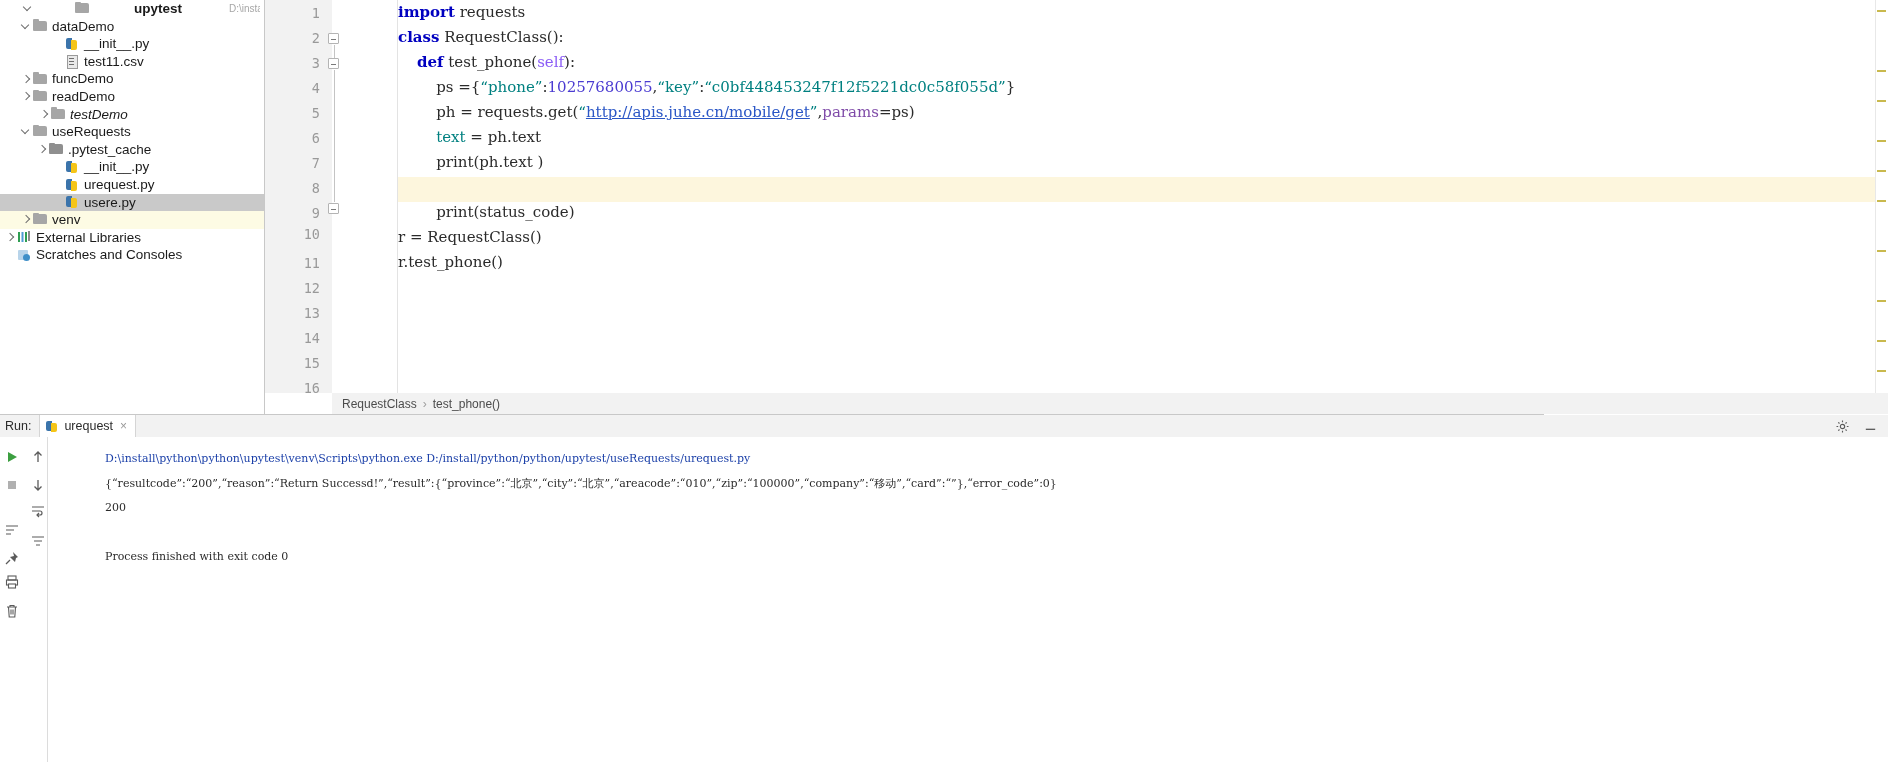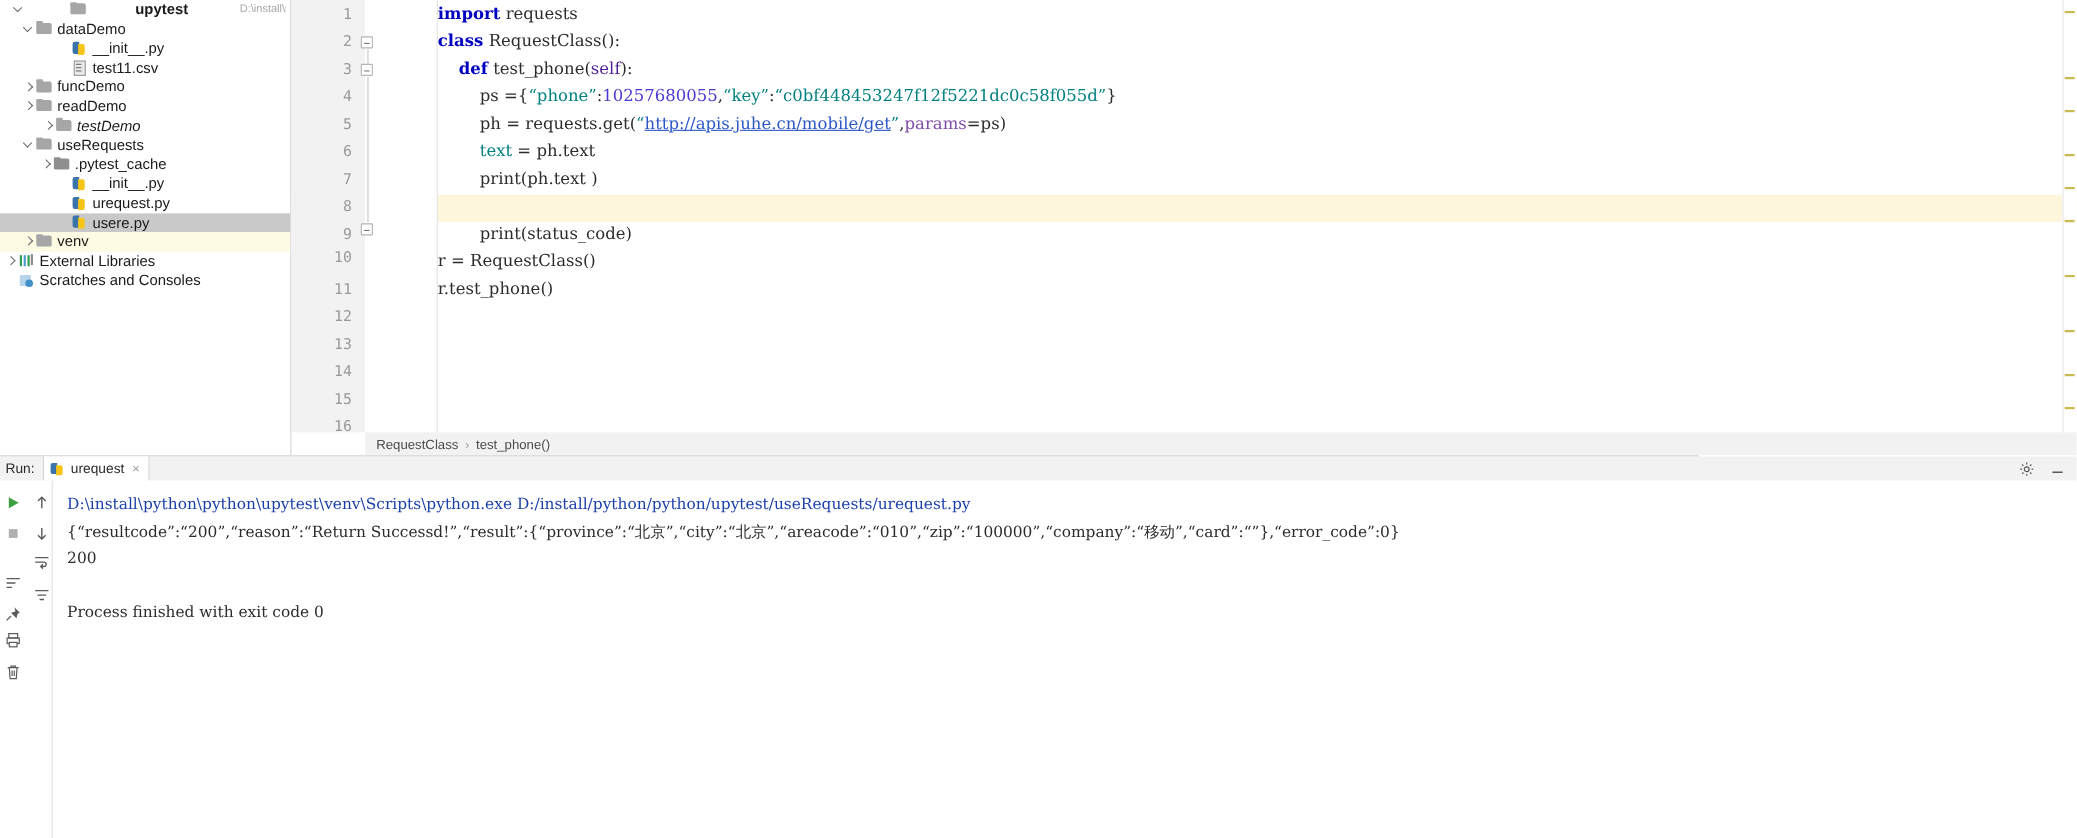--- a/index.html
+++ b/index.html
@@ -180,21 +180,21 @@
     color: #2b2b2b;
   }
   .hl-row {
     position: absolute;
     left: 0; width: 1623px; height: 25px;
     background: #fdf6dd;
   }
   .kw    { color: #0000c0; font-weight: bold; }
   .str   { color: #008080; }
   .num   { color: #4a3bd1; }
-  .self  { color: #4c1d95; }
+  .self  { color: #8b5cf6; }
   .param { color: #7f4ba8; }
   .link  { color: #2a56c6; text-decoration: underline; }
   .sel   { background: #d4d9f7; }
   .caret {
     display: inline-block;
     width: 1px; height: 17px;
     background: #000;
     vertical-align: -3px;
     margin: 0 -0.5px;
   }
@@ -314,38 +314,39 @@
   }
   #console {
     position: absolute; left: 48px; top: 22px;
     width: 1840px; height: 326px;
     background: #ffffff;
     padding: 10px 0 0 13px;
     overflow: hidden;
   }
   .cline {
     font-family: "DejaVu Serif", serif;
-    font-size: 14px;
+    font-size: 11px;
     color: #2b2b2b;
     white-space: pre;
     height: 24.5px;
     line-height: 24.5px;
+    margin-left: 44px;
   }
   .cline.cmd { color: #1a3fa8; }
   .cline.spacer { height: 24.5px; }
   svg { display: block; }
 </style>
 </head>
 <body>
 
 <div id="app">
 
   <div id="sidebar">
     <div id="tree-rows">
-        <div class="tree-row" style="padding-left: 10px; gap: 40px;">
+        <div class="tree-row" style="padding-left: 21px; gap: 40px;">
           <span class="arrow down"></span>
           <span class="ico folder"></span>
           <span class="tree-label bold">upytest</span>
           <span class="tree-path">D:\install\python\python\upytest</span>
         </div>
         <div class="tree-row" style="padding-left: 19px;">
           <span class="arrow down"></span>
           <span class="ico folder"></span>
           <span class="tree-label">dataDemo</span>
         </div>

